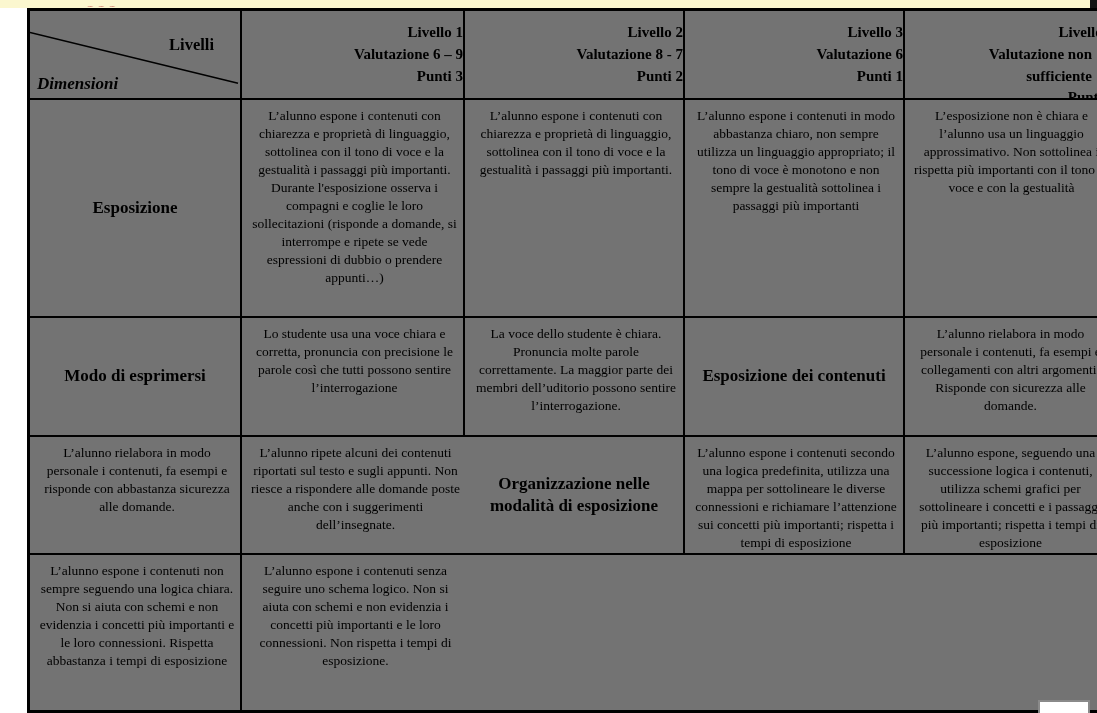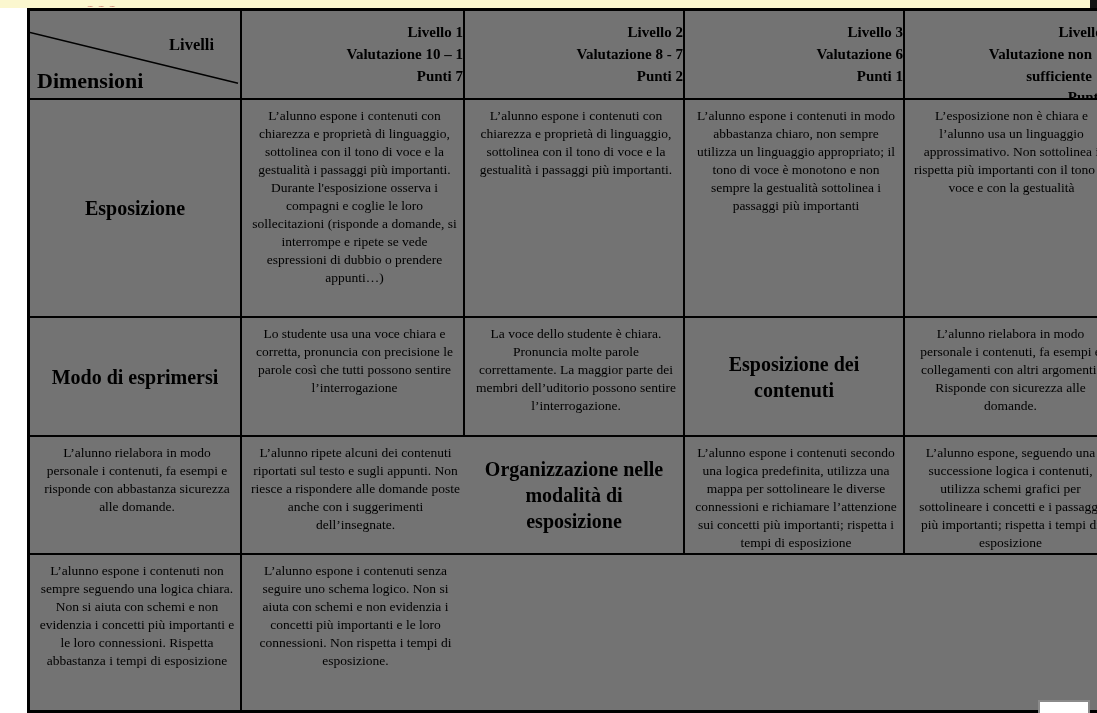--- a/index.html
+++ b/index.html
@@ -64,21 +64,21 @@
   .hdr {
     font-weight: bold;
     font-size: 15px;
     line-height: 1.45;
     text-align: right;
     padding-top: 11px;
   }
   .hdr .wrapline { max-width: 165px; margin: 0 auto; }
   .lbl {
     font-weight: bold;
-    font-size: 20px;
+    font-size: 17px;
     line-height: 1.3;
     text-align: center;
     display: flex;
     align-items: center;
     justify-content: center;
     padding: 4px 14px;
   }
   .body {
     font-size: 13.5px;
     line-height: 1.33;
@@ -90,21 +90,22 @@
   .corner .livelli {
     position: absolute;
     top: 24px; right: 26px;
     font-weight: bold;
     font-size: 16.5px;
   }
   .corner .dimensioni {
     position: absolute;
     bottom: 4px; left: 7px;
     font-weight: bold;
-    font-size: 22px;
+    font-size: 17px;
+    font-style: italic;
   }
   .stray-box {
     position: absolute;
     right: 7px; bottom: 0;
     width: 52px; height: 13px;
     background: #ffffff;
     border: 2px solid #8a8a8a;
     border-bottom: none;
   }
 </style>
@@ -123,22 +124,22 @@
 
     <div class="cell corner">
       <svg viewBox="0 0 212 89" preserveAspectRatio="none">
         <line x1="0" y1="22" x2="210" y2="74" stroke="#000000" stroke-width="1.6"></line>
       </svg>
       <span class="livelli">Livelli</span>
       <span class="dimensioni">Dimensioni</span>
     </div>
     <div class="cell hdr">
       <div>Livello 1</div>
-      <div>Valutazione 10 – 1</div>
-      <div>Punti 7</div>
+      <div>Valutazione 6 – 9</div>
+      <div>Punti 3</div>
     </div>
     <div class="cell hdr">
       <div>Livello 2</div>
       <div>Valutazione 8 - 7</div>
       <div>Punti 2</div>
     </div>
     <div class="cell hdr">
       <div>Livello 3</div>
       <div>Valutazione 6</div>
       <div>Punti 1</div>

